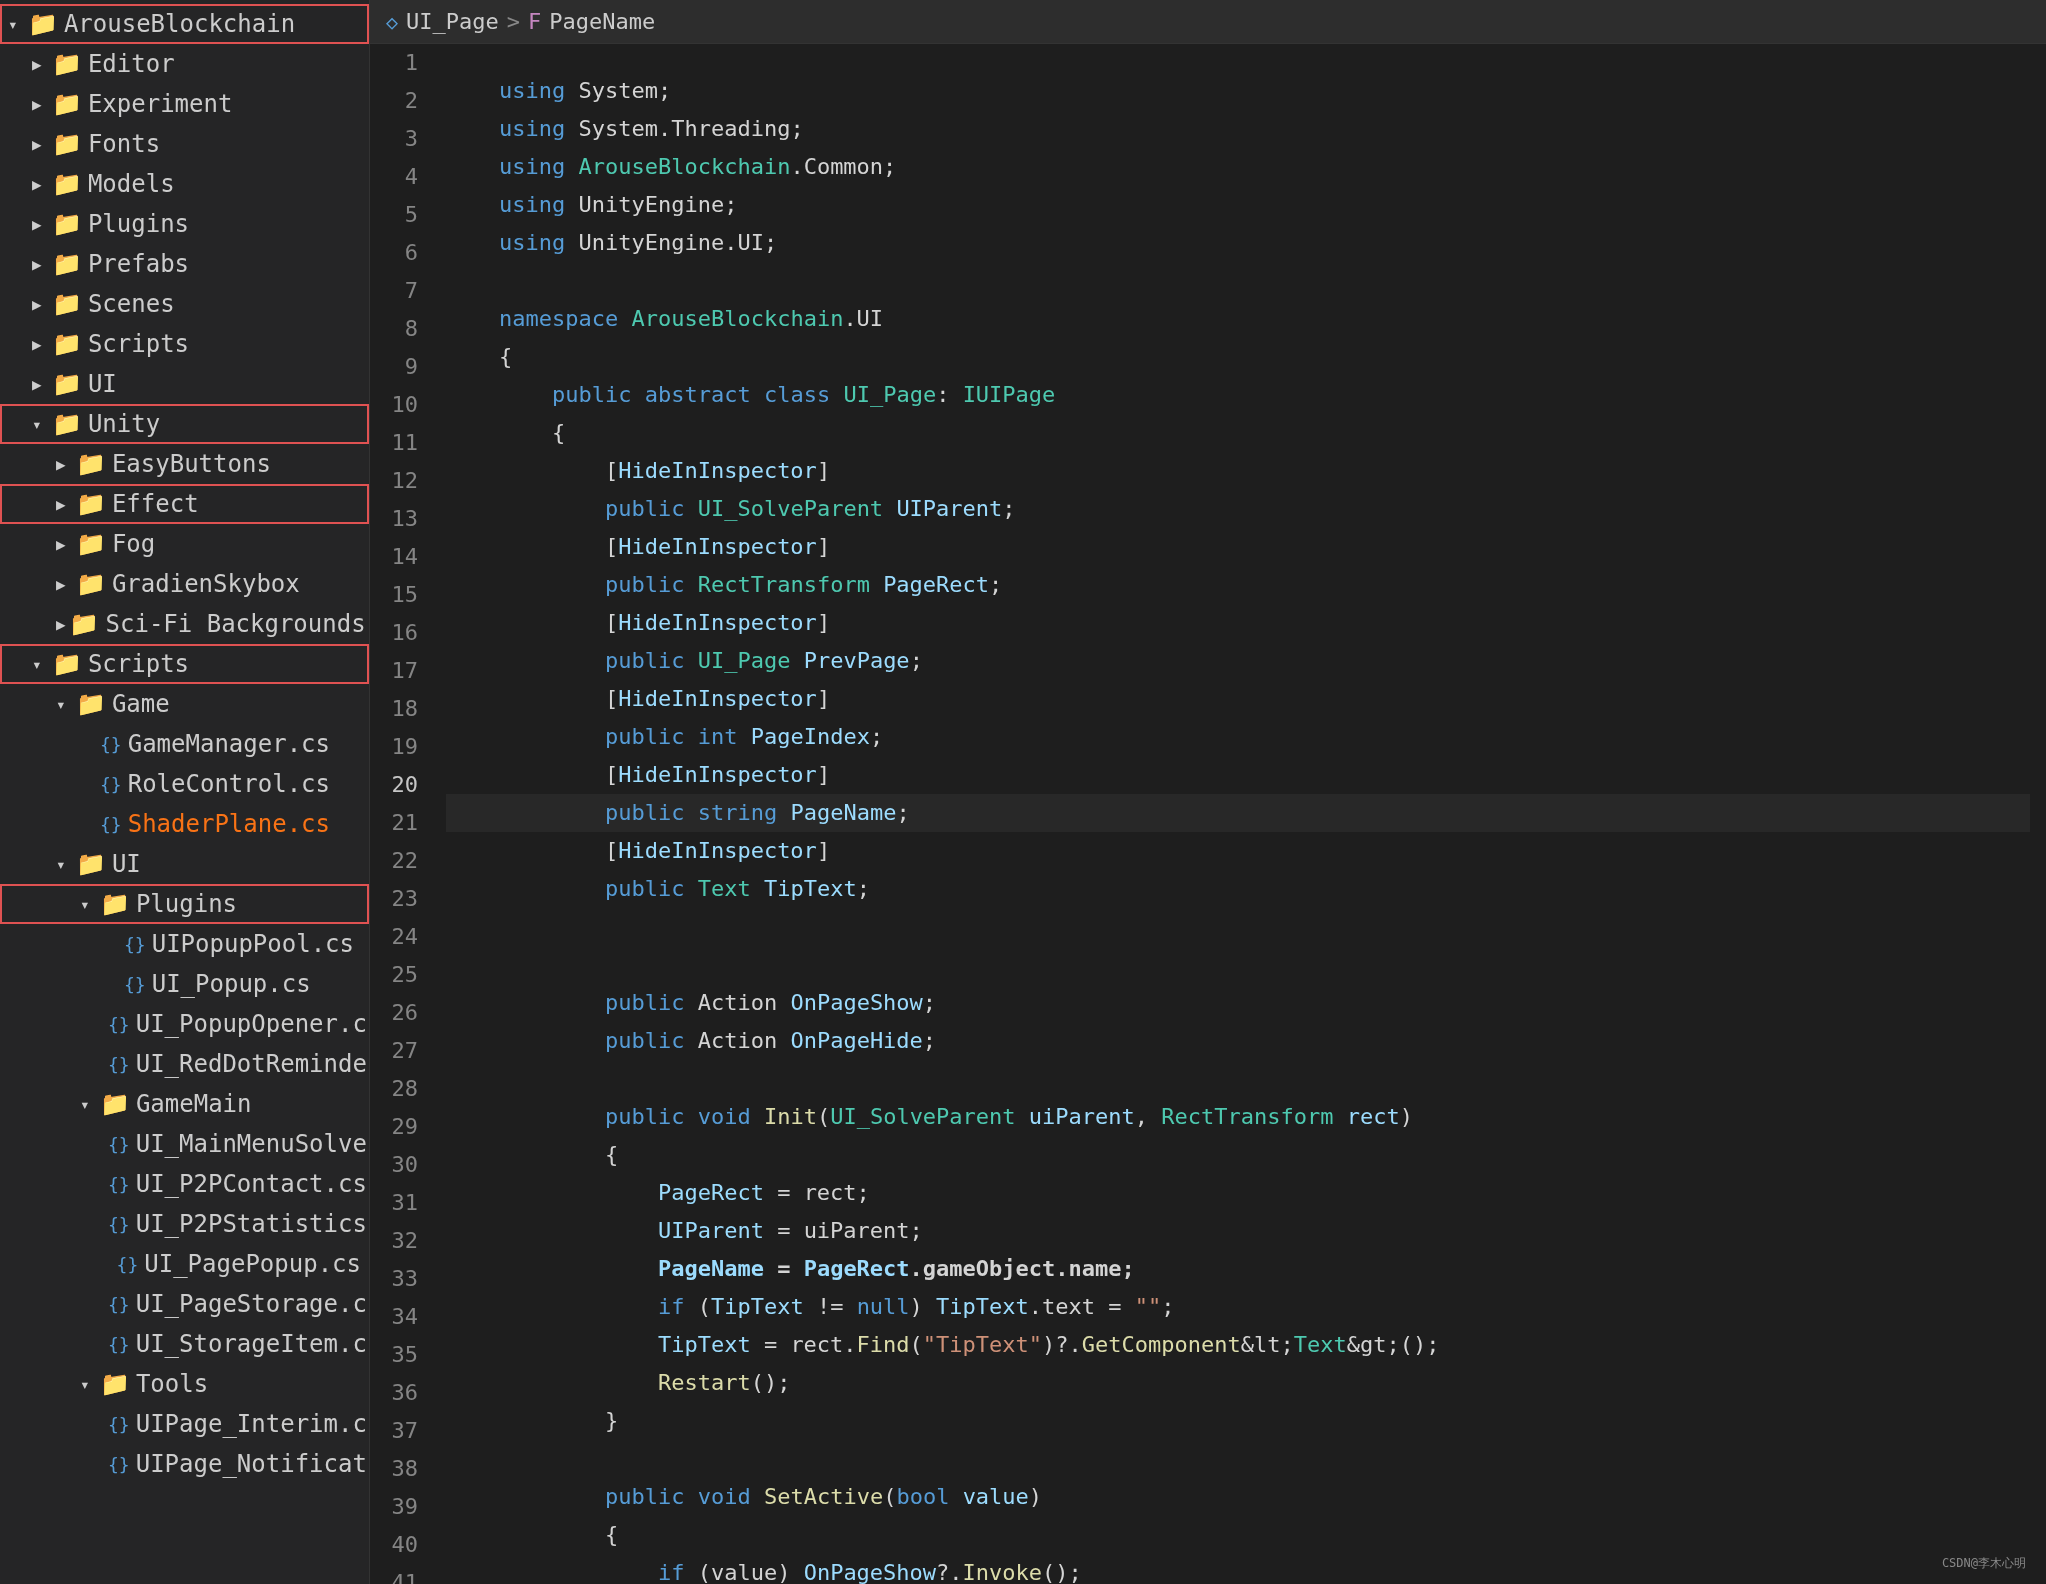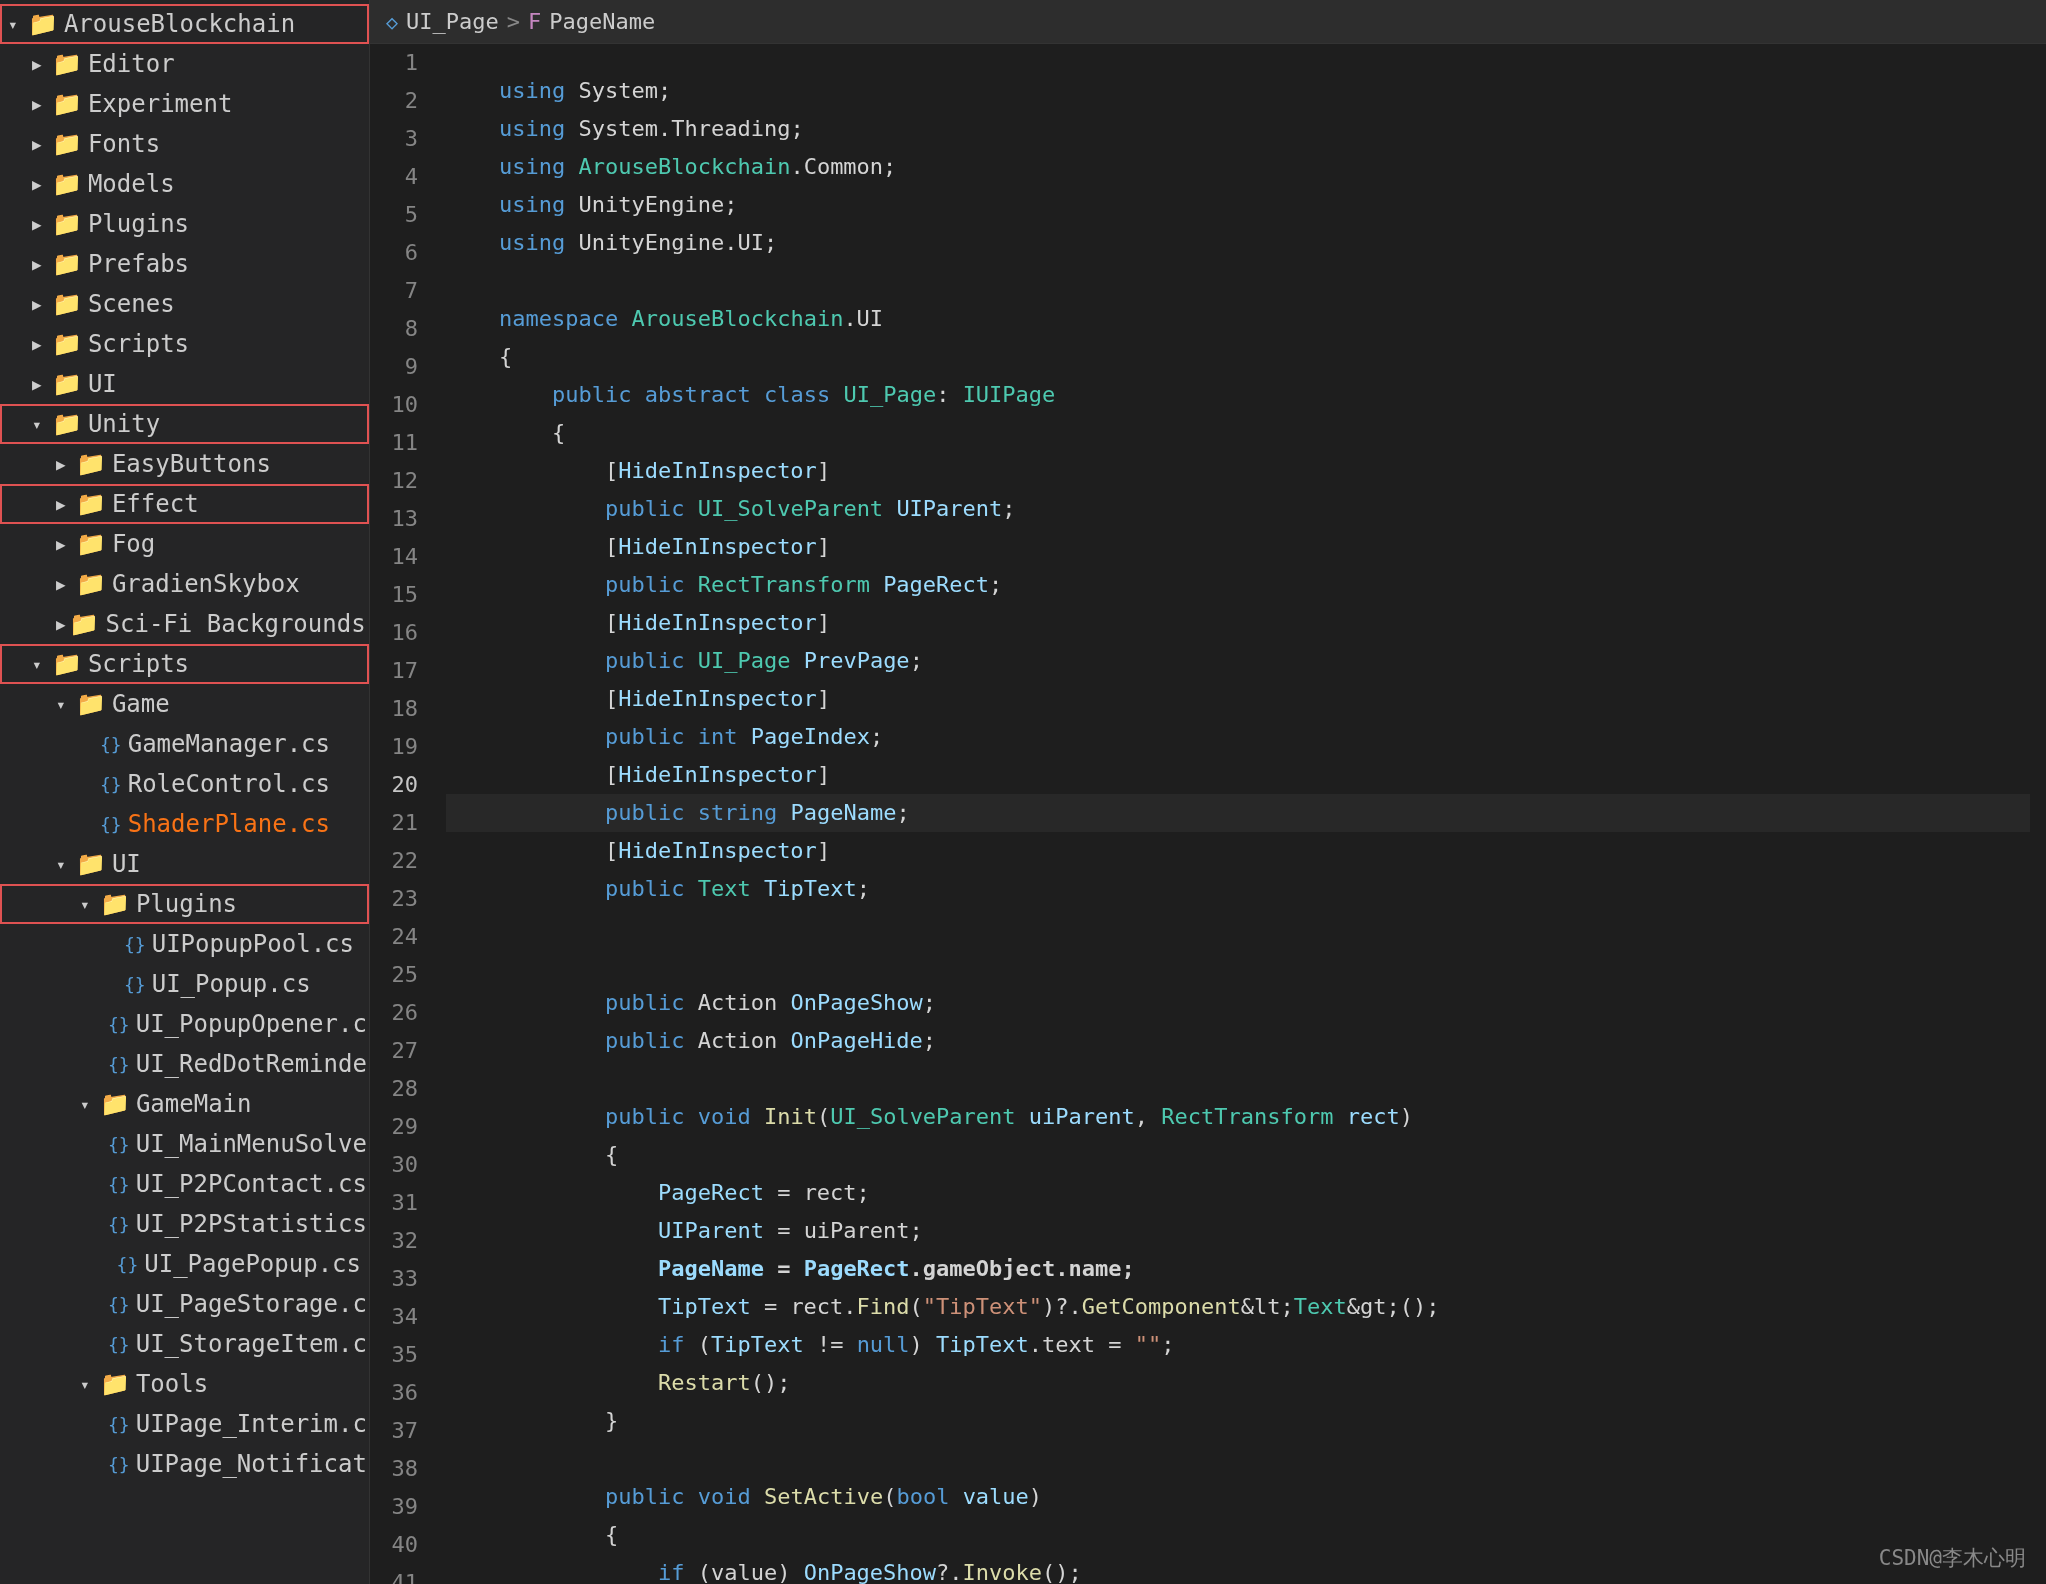--- a/index.html
+++ b/index.html
@@ -119,21 +119,21 @@
     .type { color: #4ec9b0; } 
     .str { color: #ce9178; } 
     .attr { color: #9cdcfe; }
     .ns { color: #4ec9b0; }
     .method { color: #dcdcaa; }
 
     .watermark {
       position: fixed;
       bottom: 12px;
       right: 20px;
-      font-size: 21px;
+      font-size: 12px;
       color: #888;
     }
   </style>
 </head>
 <body>
 
 <div id="left-panel">
 
 <div class="tree-item indent-0 highlight-box">
       <span class="chevron">▾</span>
@@ -399,22 +399,22 @@
 </span><span style="display:block;">
 </span><span style="display:block;">
 </span><span style="display:block;">            <span class="kw">public</span> Action <span class="attr">OnPageShow</span>;
 </span><span style="display:block;">            <span class="kw">public</span> Action <span class="attr">OnPageHide</span>;
 </span><span style="display:block;">
 </span><span style="display:block;">            <span class="kw">public</span> <span class="kw">void</span> <span class="method">Init</span>(<span class="type">UI_SolveParent</span> <span class="attr">uiParent</span>, <span class="type">RectTransform</span> <span class="attr">rect</span>)
 </span><span style="display:block;">            {
 </span><span style="display:block;">                <span class="attr">PageRect</span> = rect;
 </span><span style="display:block;">                <span class="attr">UIParent</span> = uiParent;
 </span><span style="display:block;font-weight:bold;">                <span class="attr">PageName</span> = <span class="attr">PageRect</span>.gameObject.name;
+</span><span style="display:block;">                <span class="kw">if</span> (<span class="attr">TipText</span> != <span class="kw">null</span>) <span class="attr">TipText</span>.text = <span class="str">""</span>;
 </span><span style="display:block;">                <span class="attr">TipText</span> = rect.<span class="method">Find</span>(<span class="str">"TipText"</span>)?.<span class="method">GetComponent</span>&amp;lt;<span class="type">Text</span>&amp;gt;();
-</span><span style="display:block;">                <span class="kw">if</span> (<span class="attr">TipText</span> != <span class="kw">null</span>) <span class="attr">TipText</span>.text = <span class="str">""</span>;
 </span><span style="display:block;">                <span class="method">Restart</span>();
 </span><span style="display:block;">            }
 </span><span style="display:block;">
 </span><span style="display:block;">            <span class="kw">public</span> <span class="kw">void</span> <span class="method">SetActive</span>(<span class="kw">bool</span> <span class="attr">value</span>)
 </span><span style="display:block;">            {
 </span><span style="display:block;">                <span class="kw">if</span> (value) <span class="attr">OnPageShow</span>?.<span class="method">Invoke</span>();
 </span><span style="display:block;">                <span class="kw">else</span> <span class="attr">OnPageHide</span>?.<span class="method">Invoke</span>();
 </span></div>
   </div>
 </div>

